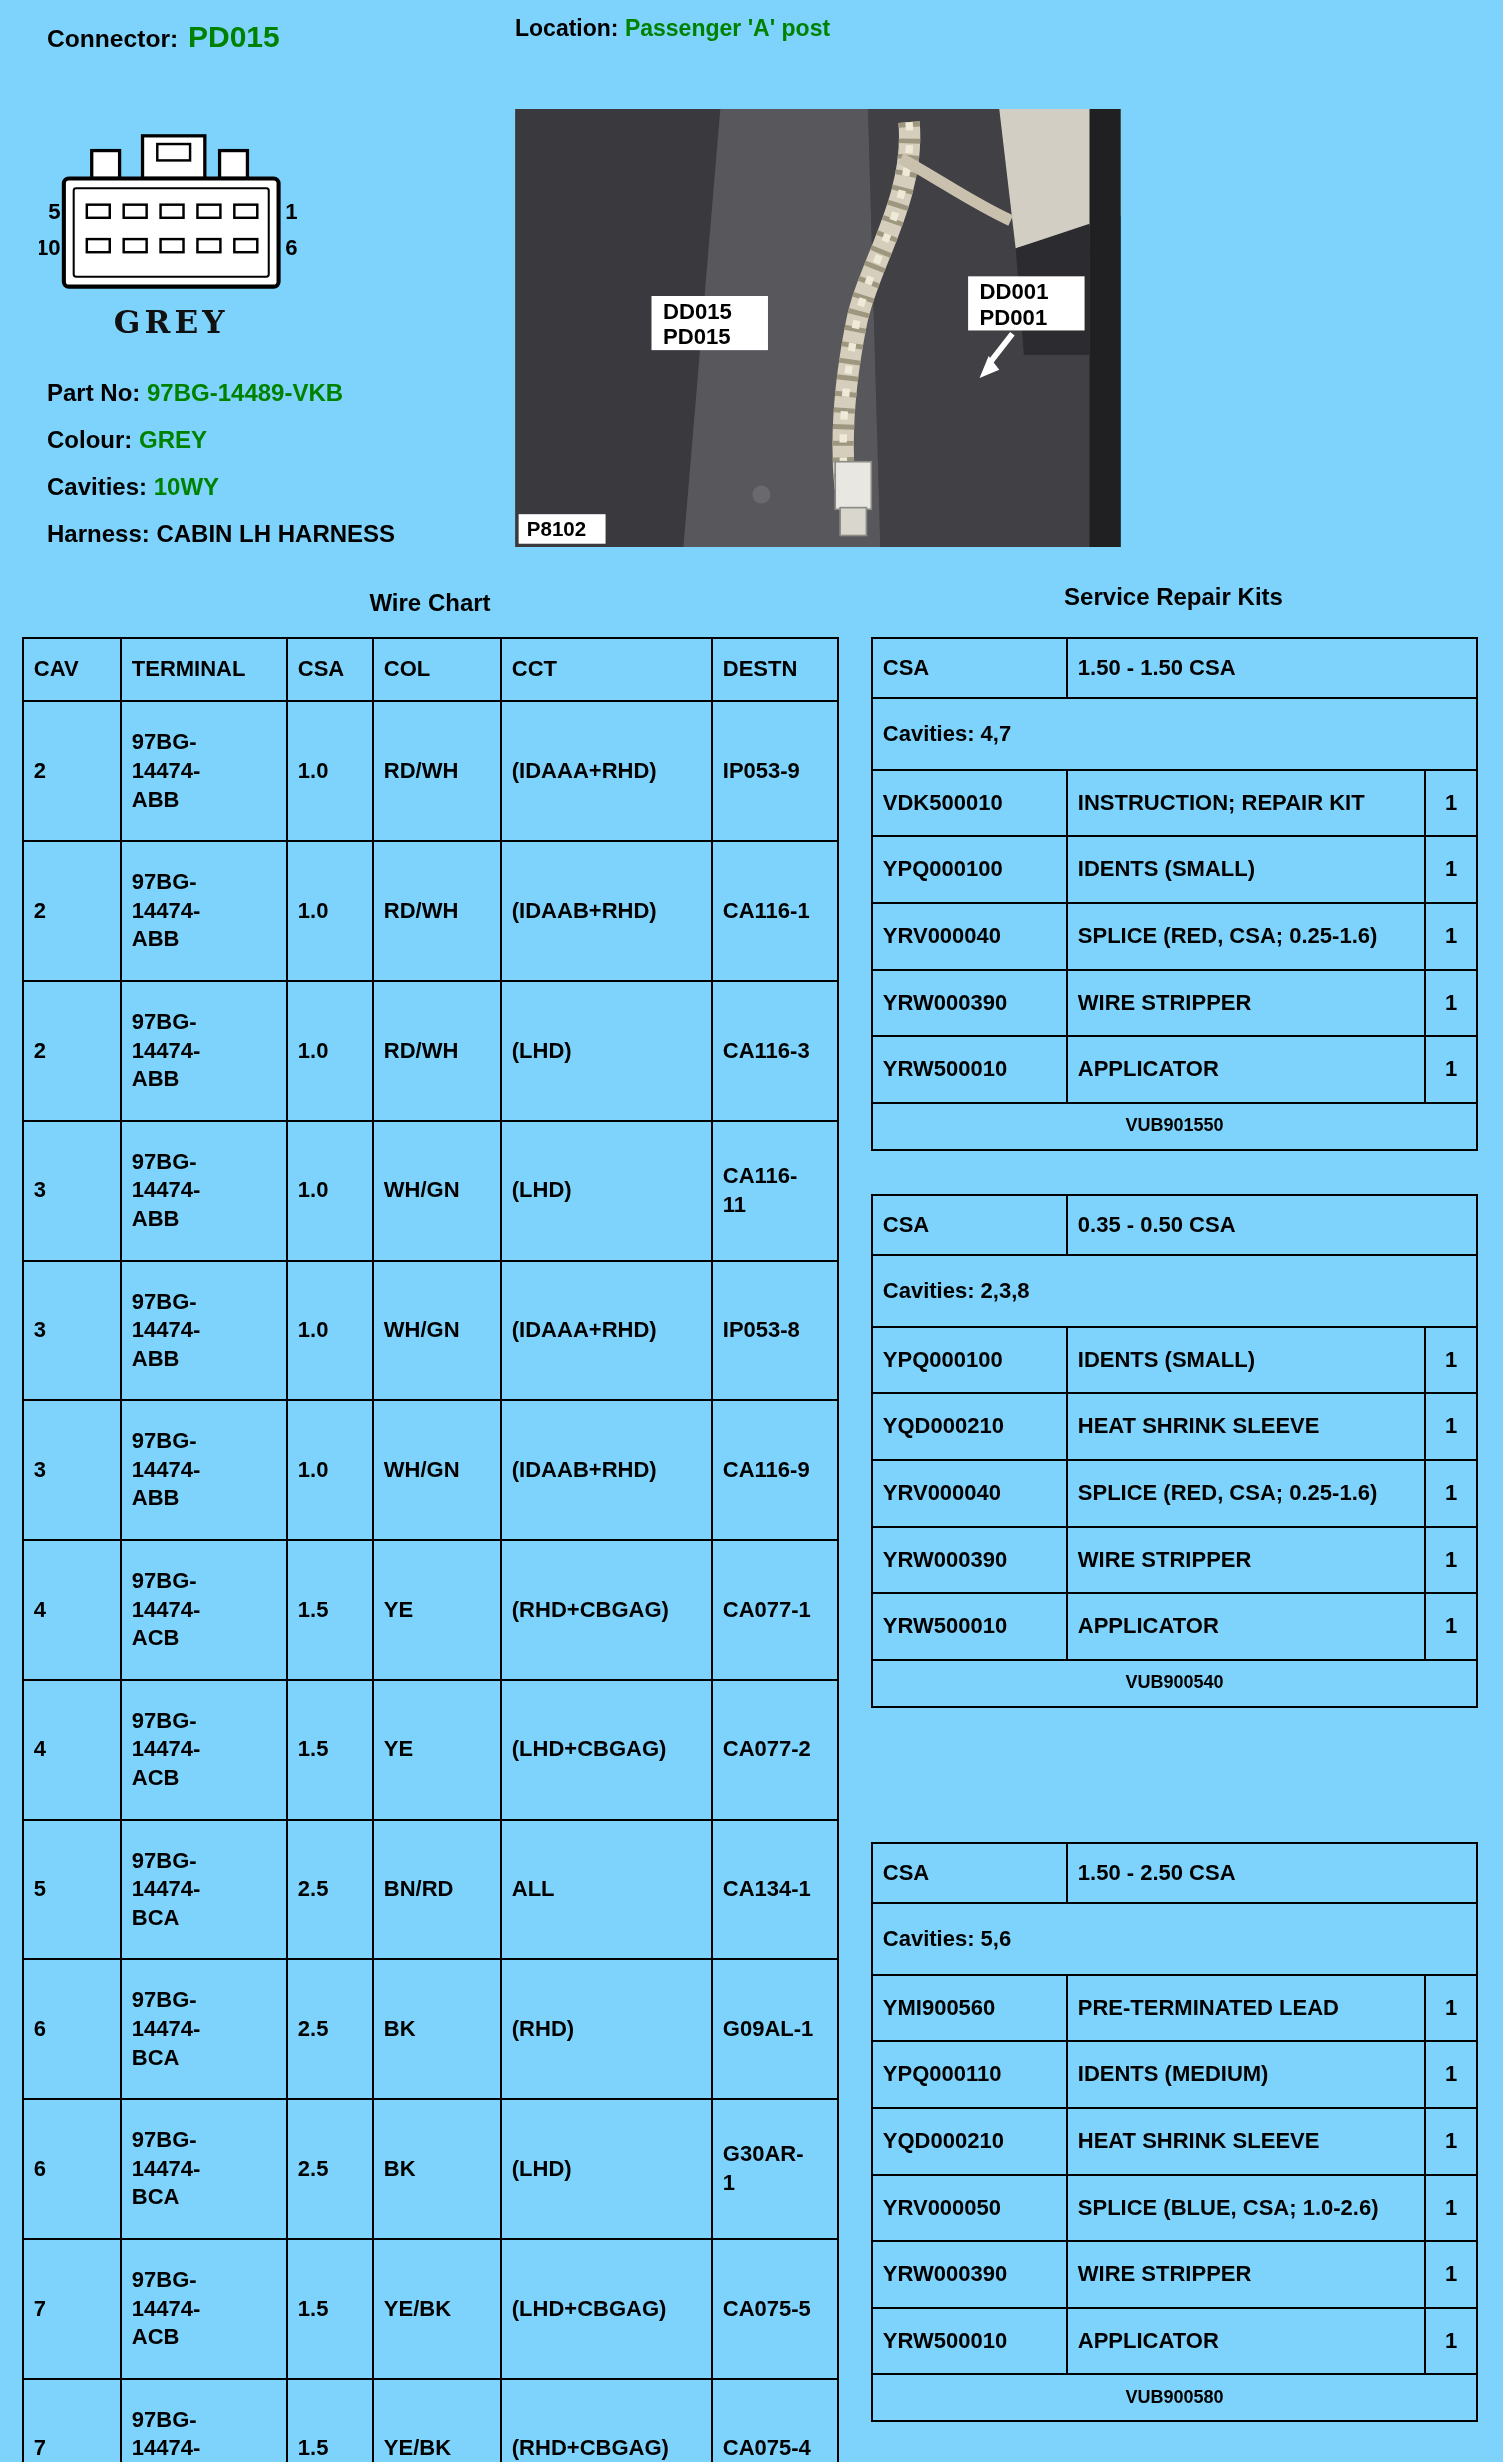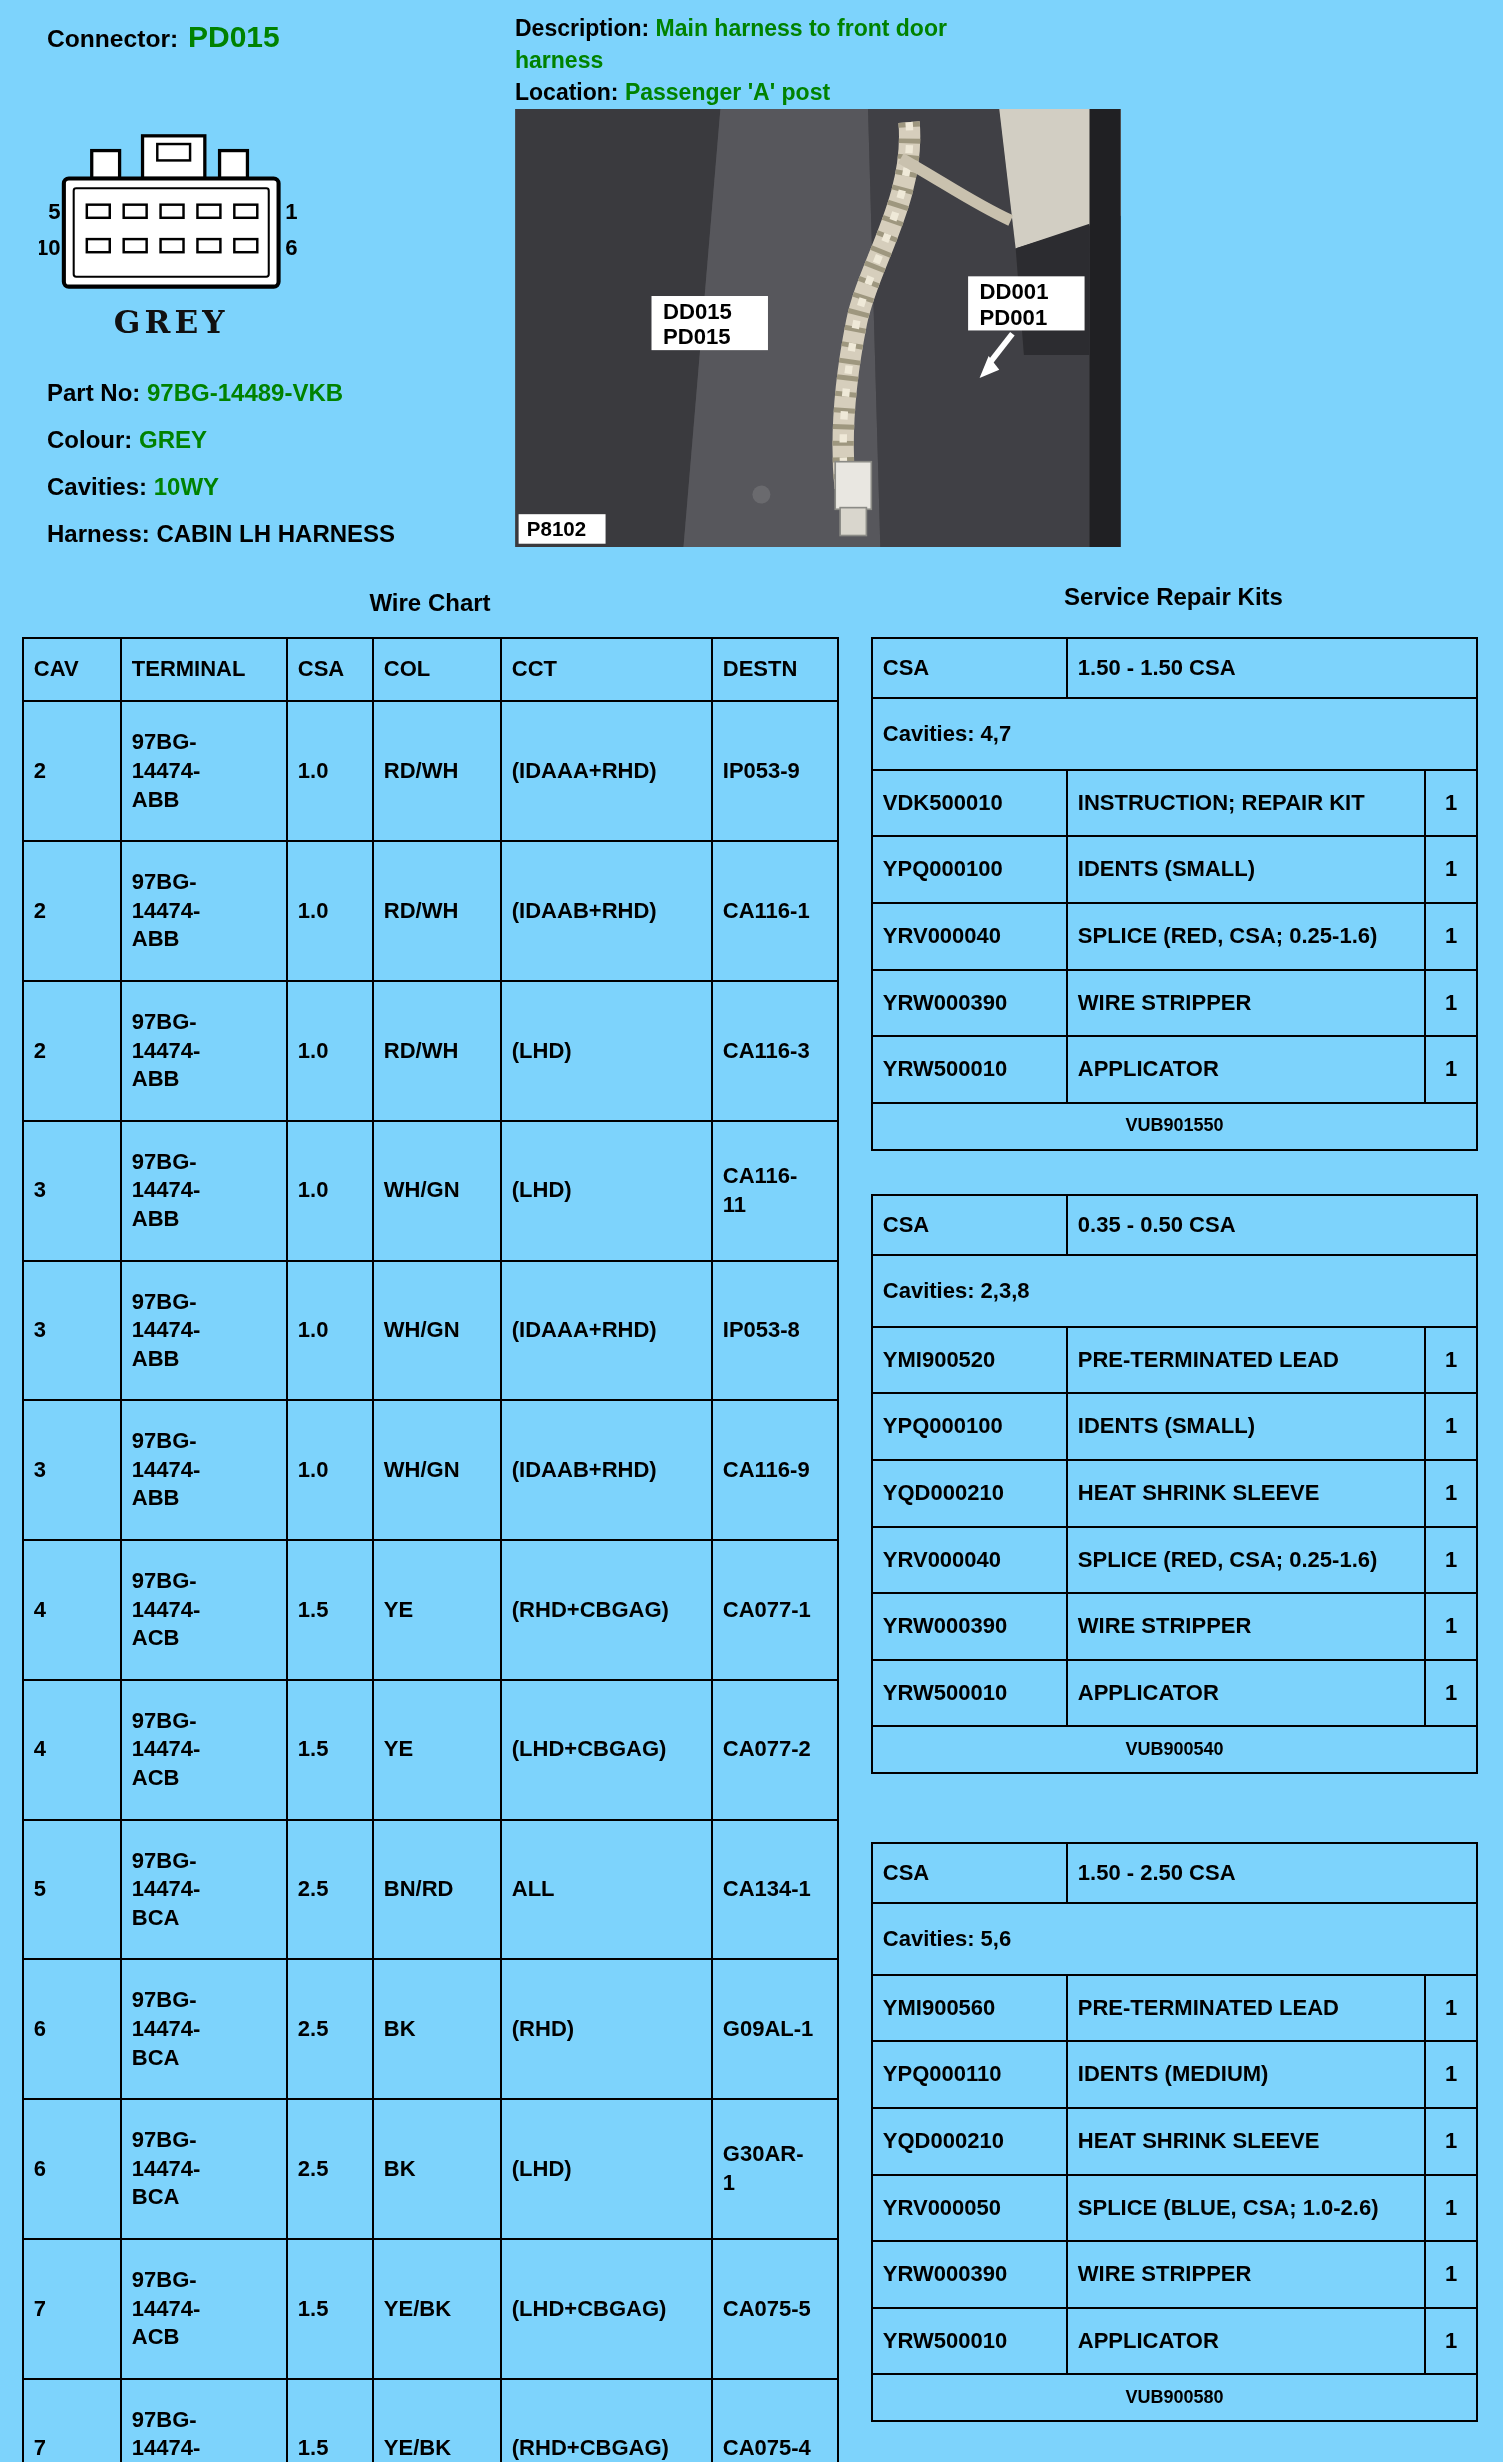--- a/index.html
+++ b/index.html
@@ -65,24 +65,20 @@
 </head>
 <body>
 
 <div class="page">
 
   <div class="abs connector-title">
     <span>Connector:</span><span class="val green" style="color: rgb(0, 130, 0);">PD015</span>
   </div>
 
   <div class="abs desc-block">
-    <div>
-      <span>Description:</span>
-      <span class="green" style="color: rgb(0, 130, 0);">Main harness to front door harness</span>
-    </div>
     <div>
       <span>Location:</span>
       <span class="green" style="color: rgb(0, 130, 0);">Passenger 'A' post</span>
     </div>
   </div>
 
   <svg class="abs connector-svg" width="271" height="218" viewBox="0 0 330 266">
 
     <rect x="64" y="30" width="34" height="34" fill="#fff" stroke="#000" stroke-width="4"></rect>
     <rect x="126" y="12" width="76" height="52" fill="#fff" stroke="#000" stroke-width="4"></rect>
@@ -385,25 +381,20 @@
       <tr class="kit-header">
         <td>CSA</td>
         <td colspan="2">0.35 - 0.50 CSA</td>
       </tr>
       <tr class="kit-cavities">
         <td colspan="3">Cavities: 2,3,8</td>
       </tr>
     </tbody>
     <tbody>
 
-        <tr class="kit-item">
-          <td class="kit-code">YMI900520</td>
-          <td class="kit-desc">PRE-TERMINATED LEAD</td>
-          <td class="kit-qty">1</td>
-        </tr>
 
         <tr class="kit-item">
           <td class="kit-code">YPQ000100</td>
           <td class="kit-desc">IDENTS (SMALL)</td>
           <td class="kit-qty">1</td>
         </tr>
 
         <tr class="kit-item">
           <td class="kit-code">YQD000210</td>
           <td class="kit-desc">HEAT SHRINK SLEEVE</td>

